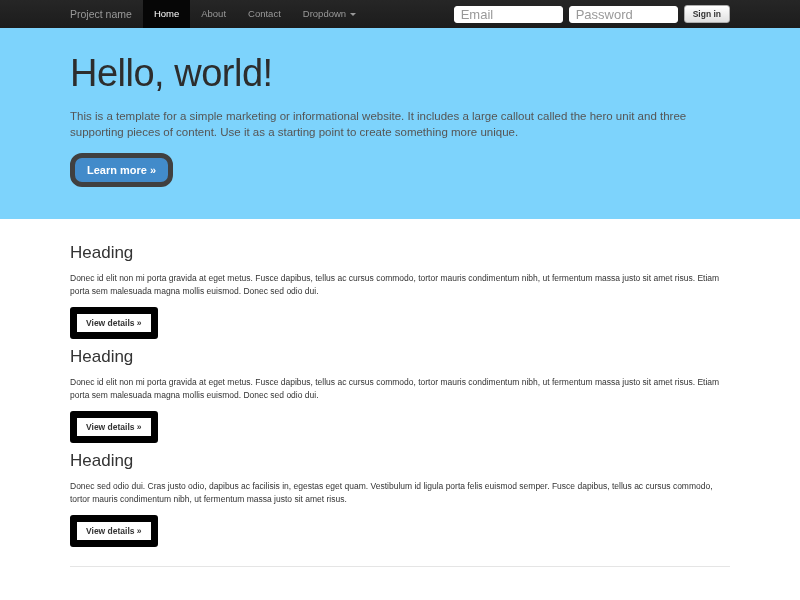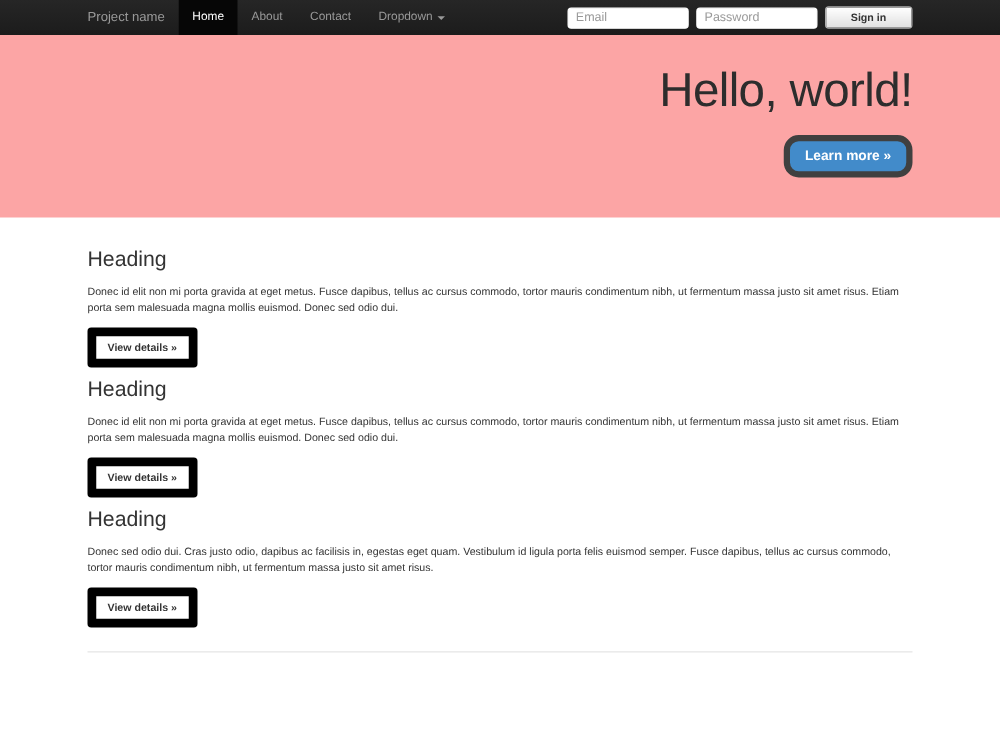--- a/index.html
+++ b/index.html
@@ -29,36 +29,36 @@
     display: flex; align-items: center;
   }
   .nav a.active { background: #060606; color: #fff; }
   .caret {
     display: inline-block; width: 0; height: 0; margin-left: 4px;
     border-left: 3px solid transparent; border-right: 3px solid transparent;
     border-top: 3px solid #999;
   }
   .navbar-form { margin-left: auto; display: flex; align-items: center; gap: 6px; }
   .navbar-form input {
-    width: 97px; height: 17px; padding: 0 6px; font-size: 10px;
+    width: 109px; height: 17px; padding: 0 6px; font-size: 13px;
     font-family: "Liberation Sans", sans-serif;
     border: 1px solid #ffffff; border-radius: 3px; outline: none;
     color: #333; background: #fff;
   }
   .navbar-form input::placeholder { color: #999; }
   .btn-signin {
-    height: 18px; padding: 0 20px; font-size: 8.5px; font-weight: bold;
+    height: 18px; padding: 0 8px; font-size: 8.5px; font-weight: bold;
     font-family: "Liberation Sans", sans-serif;
     color: #333; background: linear-gradient(#ffffff, #e0e0e0);
     border: 1px solid #adadad; border-radius: 3px; cursor: pointer;
     white-space: nowrap;
   }
 
   
-  .jumbotron { background: #fca5a5; padding: 24px 0 32px; text-align: right; }
+  .jumbotron { background: #7dd3fc; padding: 24px 0 32px; }
   .jumbotron h1 {
     margin: 0 0 12px; font-size: 38px; line-height: 1.15; font-weight: 500;
     color: #2d2d2d; letter-spacing: -0.5px;
   }
   .jumbotron .lead {
     margin: 0 0 13px; font-size: 11.5px; line-height: 16px; color: #555;
   }
   .btn-primary {
     display: inline-block; padding: 6px 12px; font-size: 11px; font-weight: bold;
     font-family: "Liberation Sans", sans-serif;
@@ -109,20 +109,21 @@
       <input type="text" placeholder="Email" style="">
       <input type="password" placeholder="Password" style="">
       <button type="submit" class="btn-signin">Sign in</button>
     </form>
   </div>
 </header>
 
 <section class="jumbotron">
   <div class="container">
     <h1>Hello, world!</h1>
+    <p class="lead">This is a template for a simple marketing or informational website. It includes a large callout called the hero unit and three supporting pieces of content. Use it as a starting point to create something more unique.</p>
     <a class="btn-primary">Learn more »</a>
   </div>
 </section>
 
 <main class="container">
   <div class="columns">
     <div class="col">
       <h2>Heading</h2>
       <p>Donec id elit non mi porta gravida at eget metus. Fusce dapibus, tellus ac cursus commodo, tortor mauris condimentum nibh, ut fermentum massa justo sit amet risus. Etiam porta sem malesuada magna mollis euismod. Donec sed odio dui.</p>
       <a class="btn-default">View details »</a>

